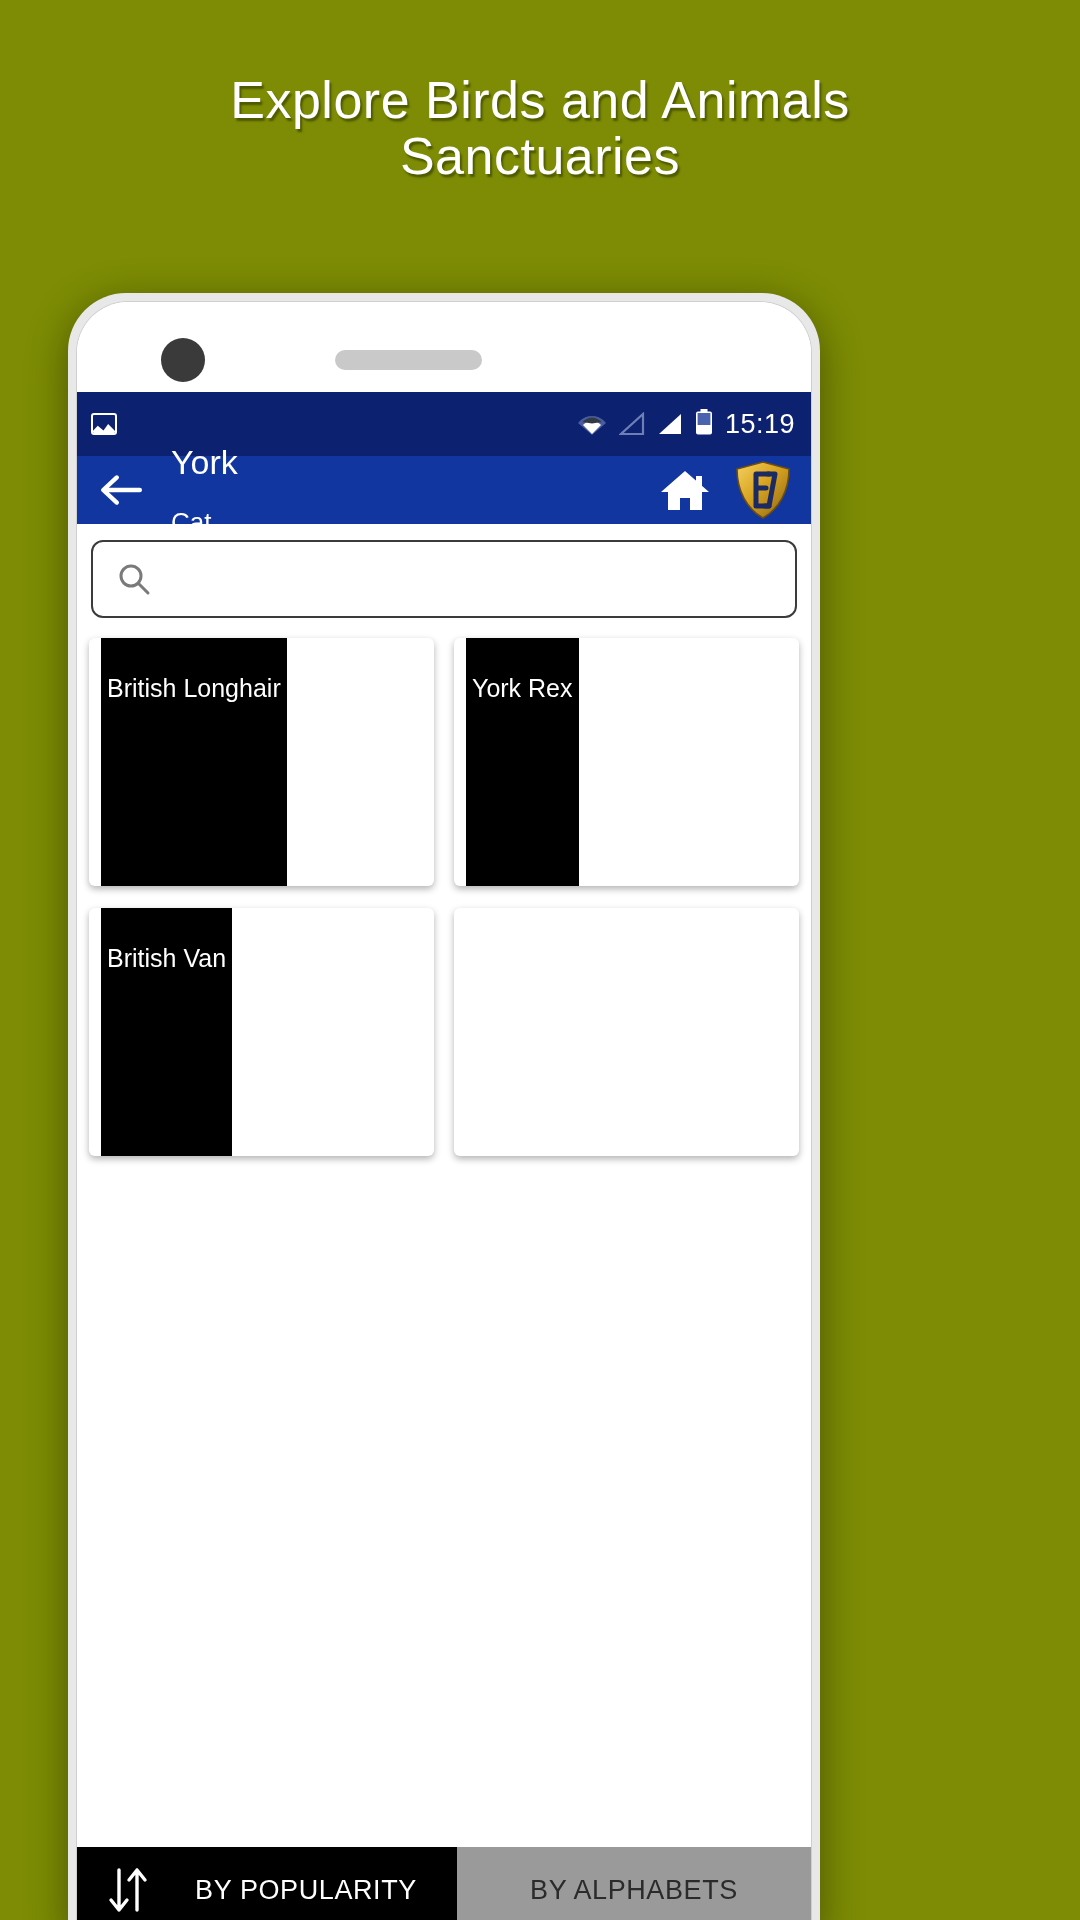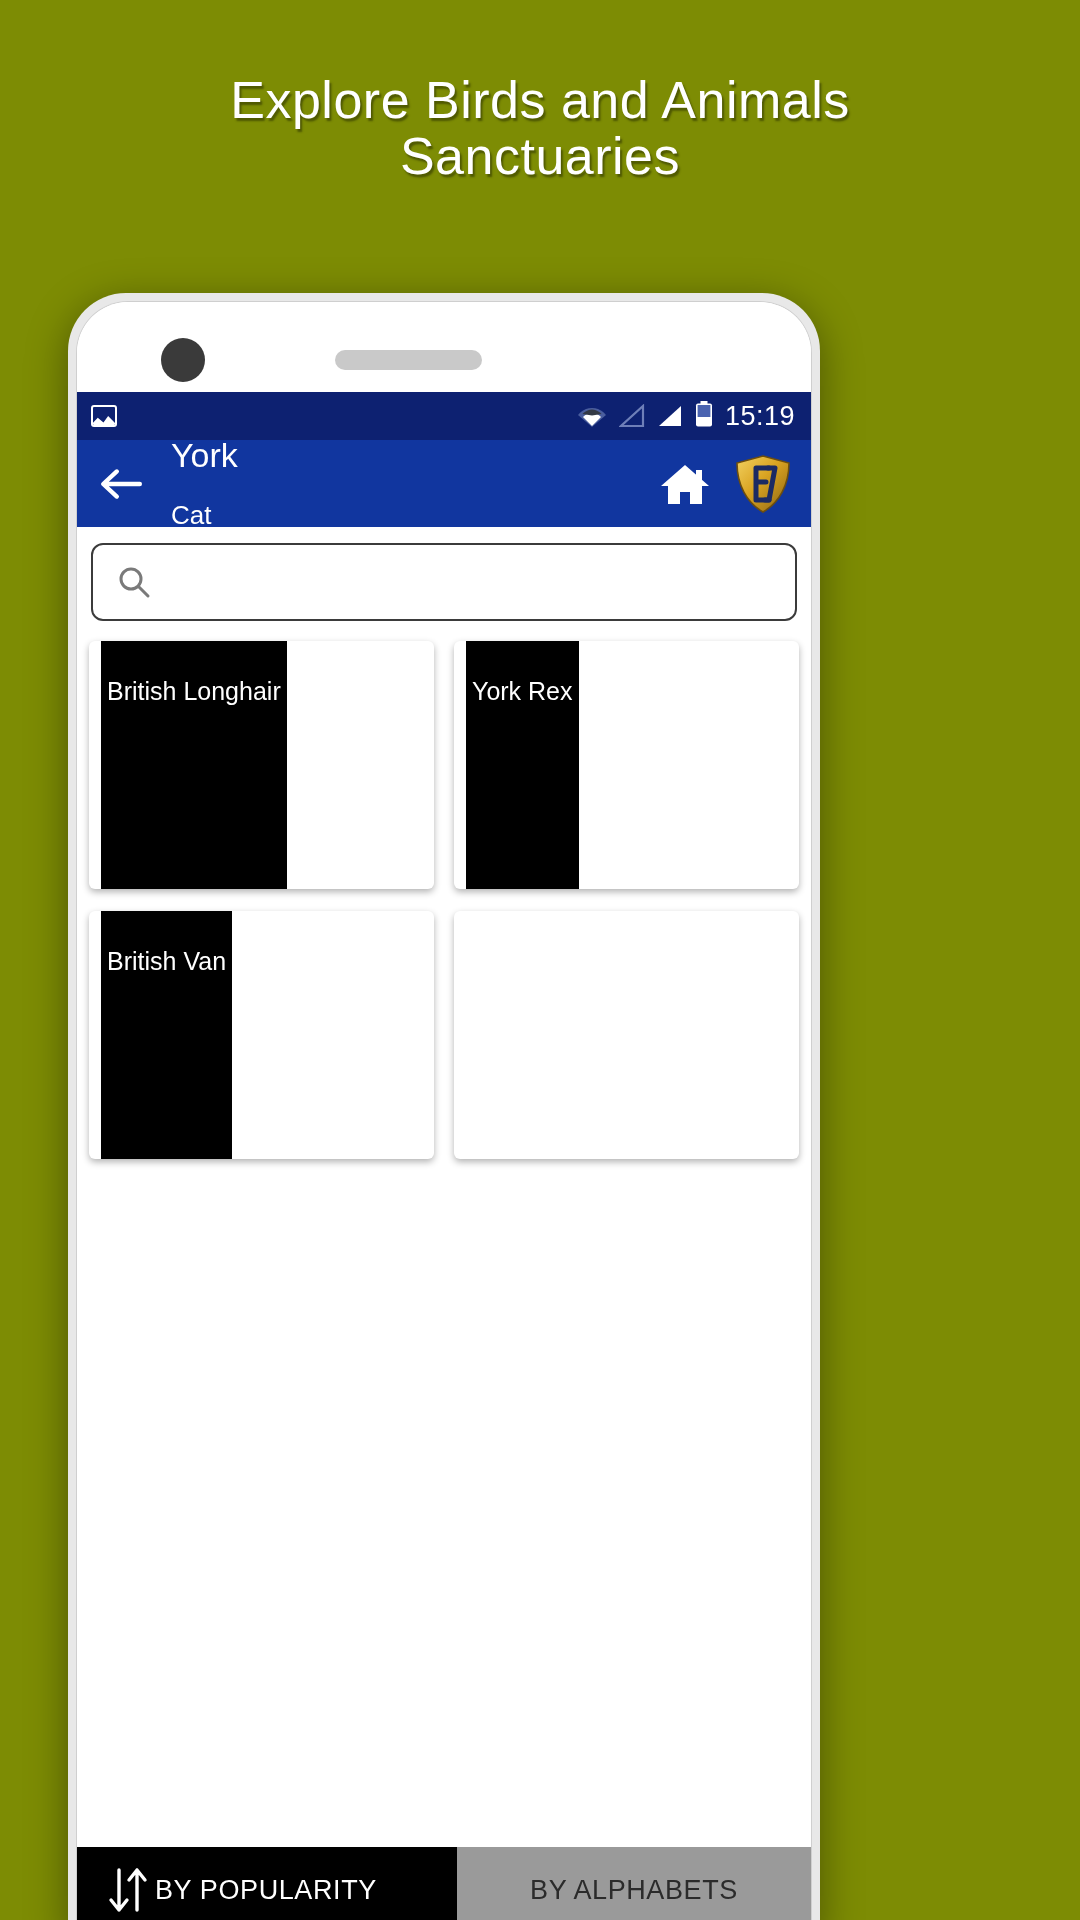--- a/index.html
+++ b/index.html
@@ -59,21 +59,21 @@
   .speaker {
     position:absolute;
     width:147px; height:20px;
     border-radius:10px;
     background:#c9c9c9;
     left:258px; top:48px;
   }
 
   
   .statusbar {
-    height:48px;
+    height:64px;
     background:#0d2171;
     display:flex;
     align-items:center;
     padding:0 16px 0 14px;
     color:#fff;
   }
   .sb-left { display:flex; align-items:center; gap:8px; }
   .sb-right { margin-left:auto; display:flex; align-items:center; gap:12px; }
   .sb-clock { font-size:27px; letter-spacing:.5px; }
   .icon-photo {
@@ -87,21 +87,21 @@
     bottom:0; left:-2px; right:-2px; height:11px;
     background:#fff;
     clip-path:polygon(0% 100%, 26% 34%, 48% 78%, 66% 18%, 100% 100%);
   }
   .icon-wifi { width:30px; height:24px; position:relative; }
   .icon-wifi svg { display:block; }
   .icon-tri-empty, .icon-tri-full { width:26px; height:24px; }
 
   
   .appbar {
-    height:87px;
+    height:68px;
     background:#11369f;
     display:flex;
     align-items:center;
     padding:0 14px 0 18px;
     color:#fff;
     position:relative;
   }
   .back-arrow {
     width:52px; height:52px;
     display:flex; align-items:center; justify-content:center;
@@ -220,21 +220,21 @@
   }
   .sort-tab {
     flex:1;
     display:flex; align-items:center;
     font-size:27px;
     letter-spacing:.6px;
   }
   .sort-tab.active { background:#000; color:#fff; padding-left:26px; }
   .sort-tab.inactive { background:#9a9a9a; color:#2b2b2b; justify-content:center; }
   .sort-icon { width:52px; height:56px; flex:0 0 auto; }
-  .sort-label-active { flex:1; text-align:left; }
+  .sort-label-active { flex:1; text-align:center; }
 </style>
 </head>
 <body>
 
 <div class="headline">Explore Birds and Animals Sanctuaries</div>
 
 <div class="phone">
   <div class="phone-inner">
 
     <div class="bezel-top">

